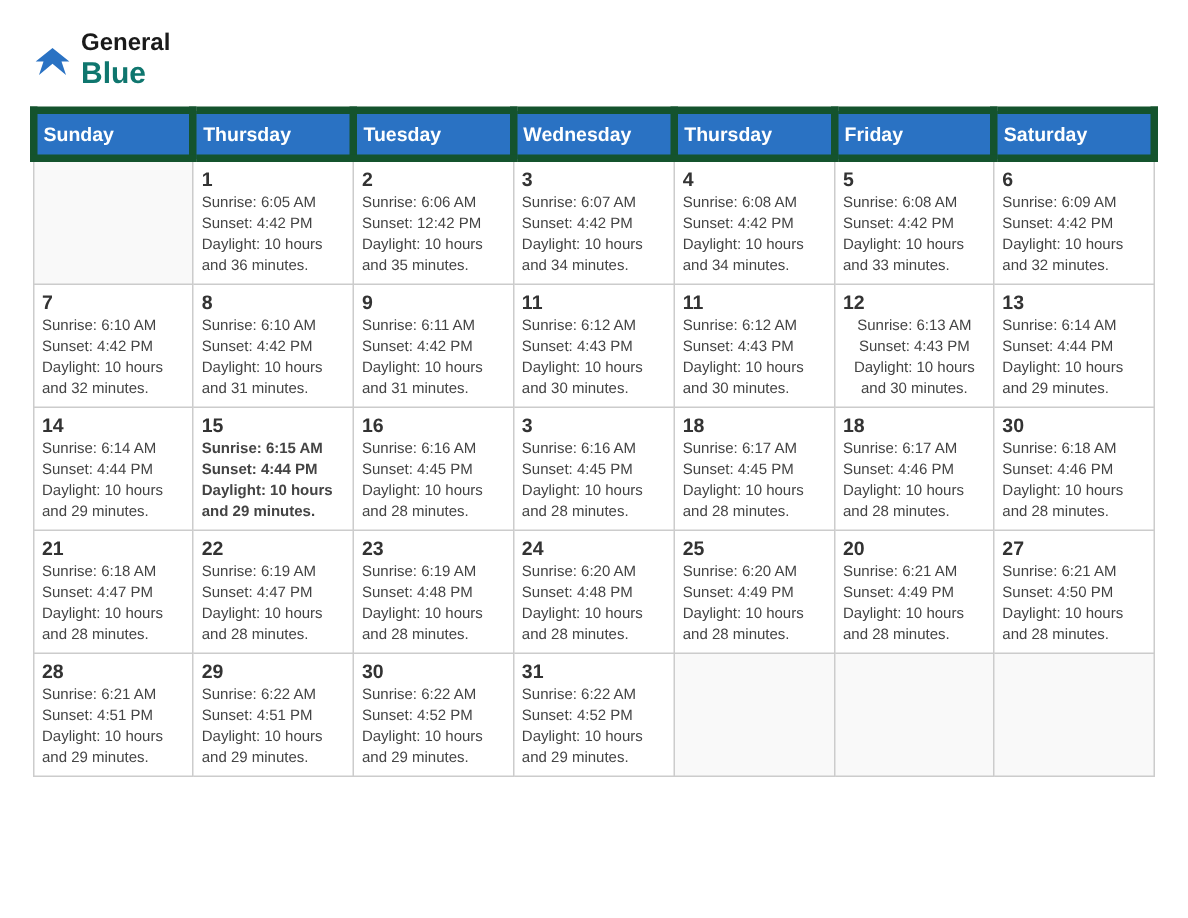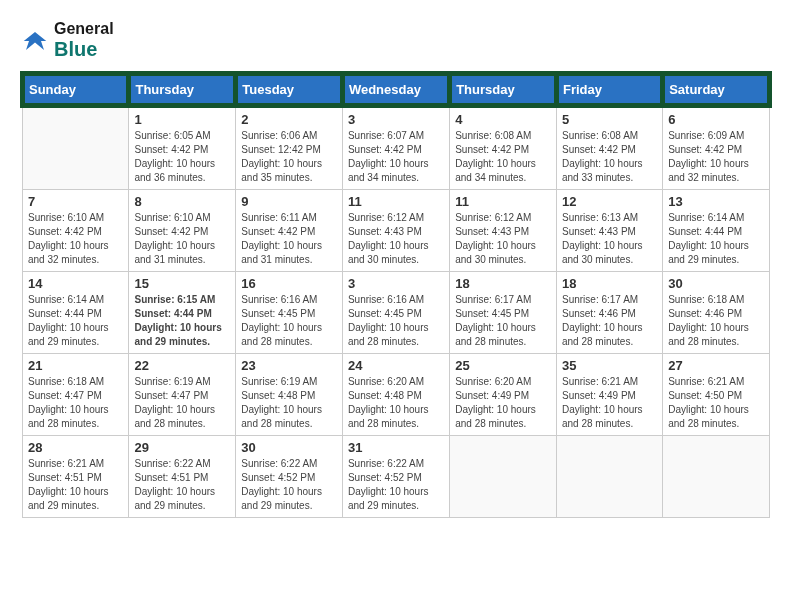--- a/index.html
+++ b/index.html
@@ -171,21 +171,21 @@
 Daylight: 10 hours and 30 minutes.</div>
         </td>
         <td>
           <span class="day-number">11</span>
           <div class="day-info" style="white-space: pre-wrap;">Sunrise: 6:12 AM
 Sunset: 4:43 PM
 Daylight: 10 hours and 30 minutes.</div>
         </td>
         <td>
           <span class="day-number">12</span>
-          <div class="day-info" style="white-space: pre-wrap;">Sunrise: 6:13 AM
+          <div class="day-info" style="white-space: pre-wrap; text-align: center;">Sunrise: 6:13 AM
 Sunset: 4:43 PM
 Daylight: 10 hours and 30 minutes.</div>
         </td>
         <td>
           <span class="day-number">13</span>
           <div class="day-info" style="white-space: pre-wrap;">Sunrise: 6:14 AM
 Sunset: 4:44 PM
 Daylight: 10 hours and 29 minutes.</div>
         </td>
       </tr>
@@ -258,21 +258,21 @@
 Sunset: 4:48 PM
 Daylight: 10 hours and 28 minutes.</div>
         </td>
         <td>
           <span class="day-number">25</span>
           <div class="day-info" style="white-space: pre-wrap;">Sunrise: 6:20 AM
 Sunset: 4:49 PM
 Daylight: 10 hours and 28 minutes.</div>
         </td>
         <td>
-          <span class="day-number">35</span>
+          <span class="day-number">20</span>
           <div class="day-info" style="white-space: pre-wrap;">Sunrise: 6:21 AM
 Sunset: 4:49 PM
 Daylight: 10 hours and 28 minutes.</div>
         </td>
         <td>
           <span class="day-number">27</span>
           <div class="day-info" style="white-space: pre-wrap;">Sunrise: 6:21 AM
 Sunset: 4:50 PM
 Daylight: 10 hours and 28 minutes.</div>
         </td>

